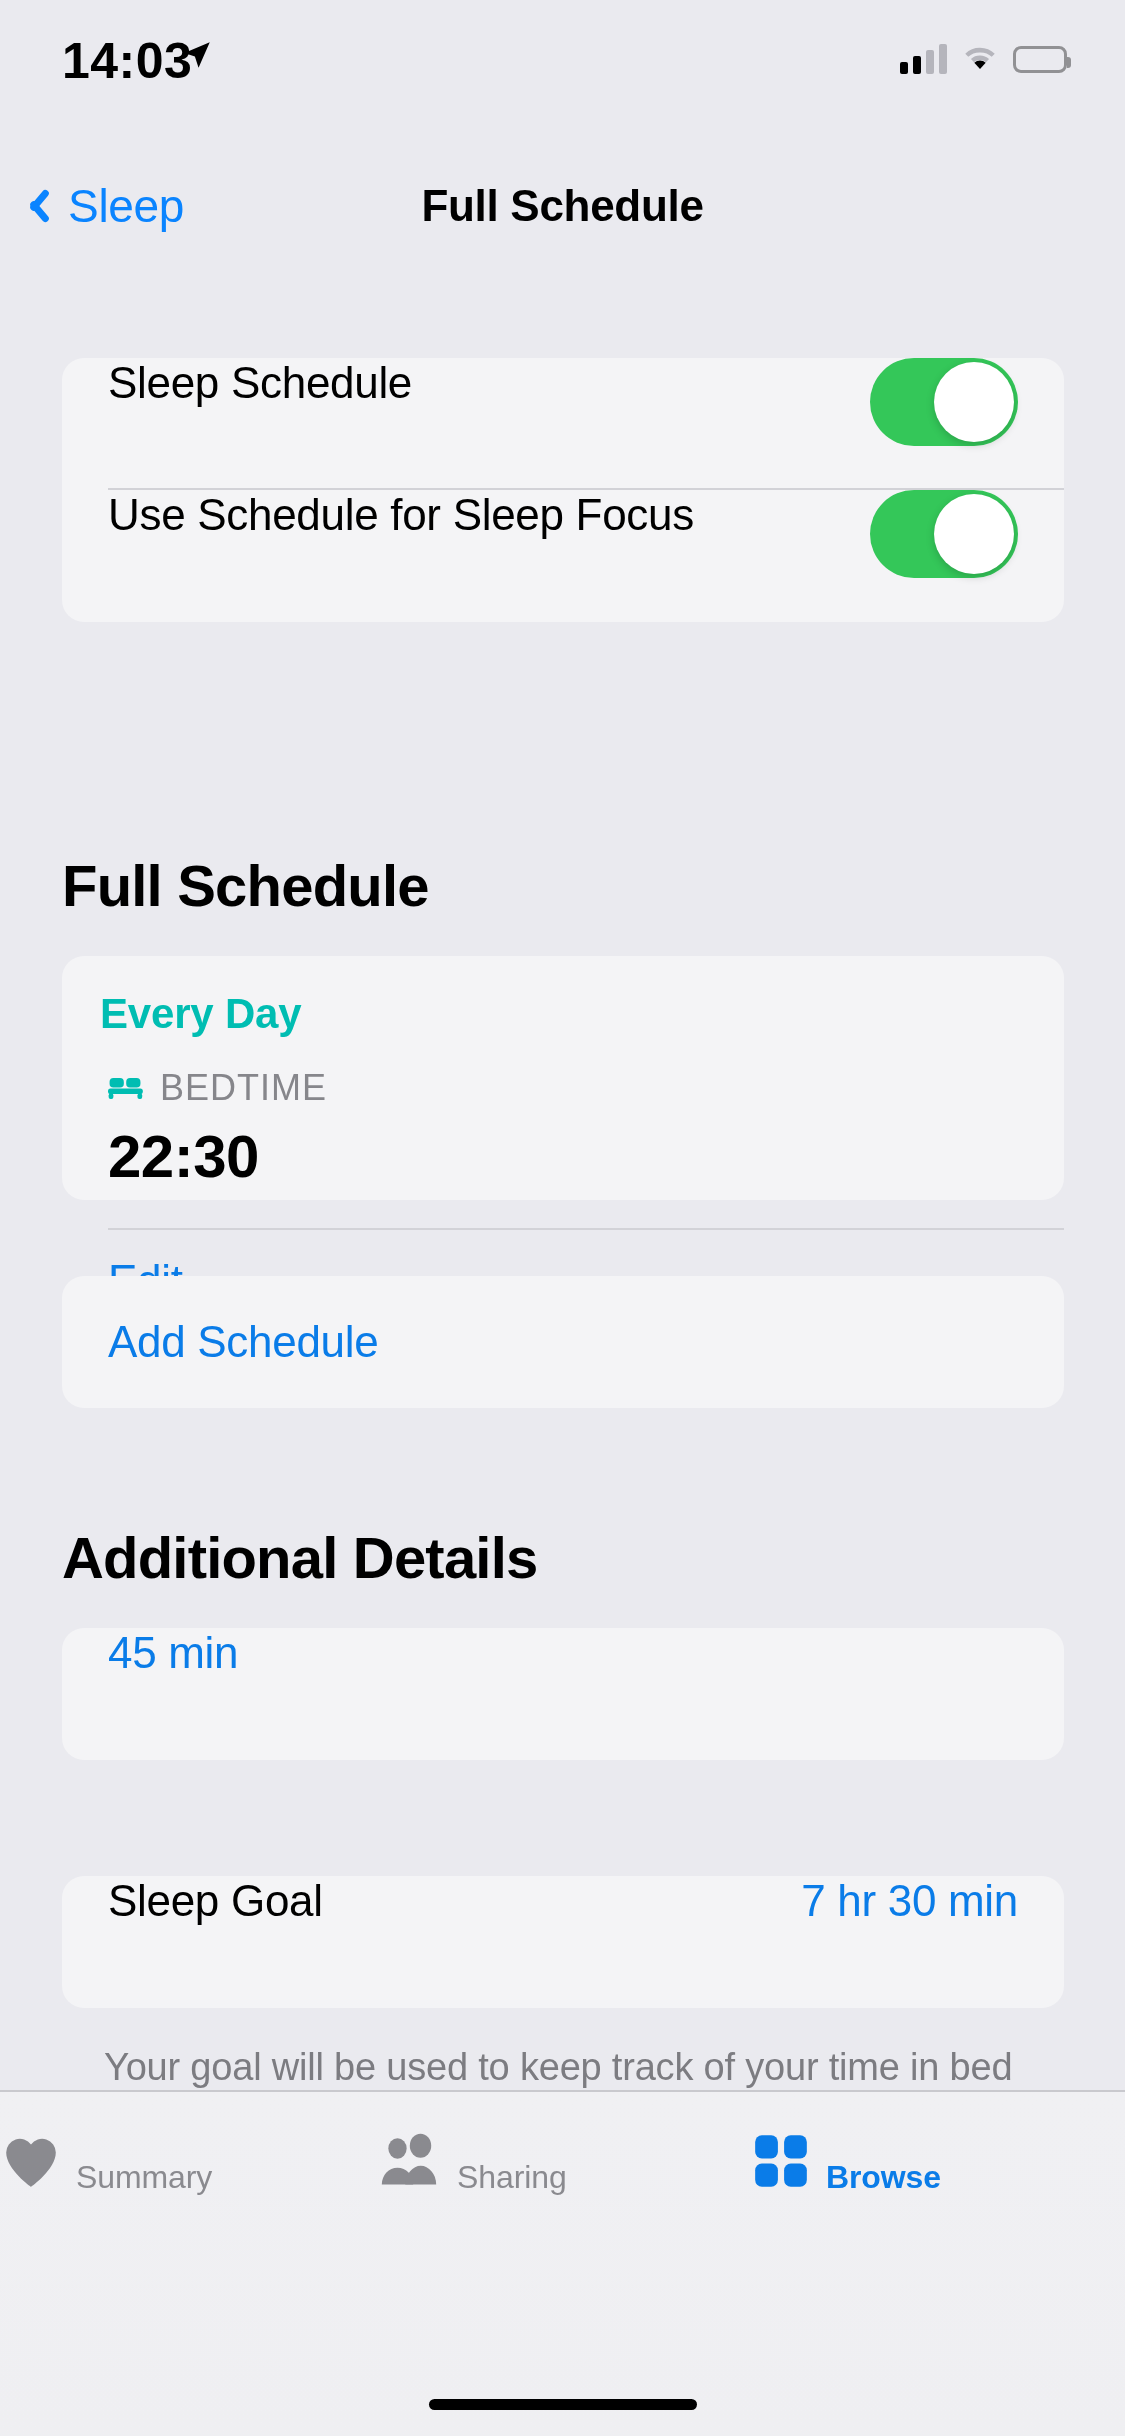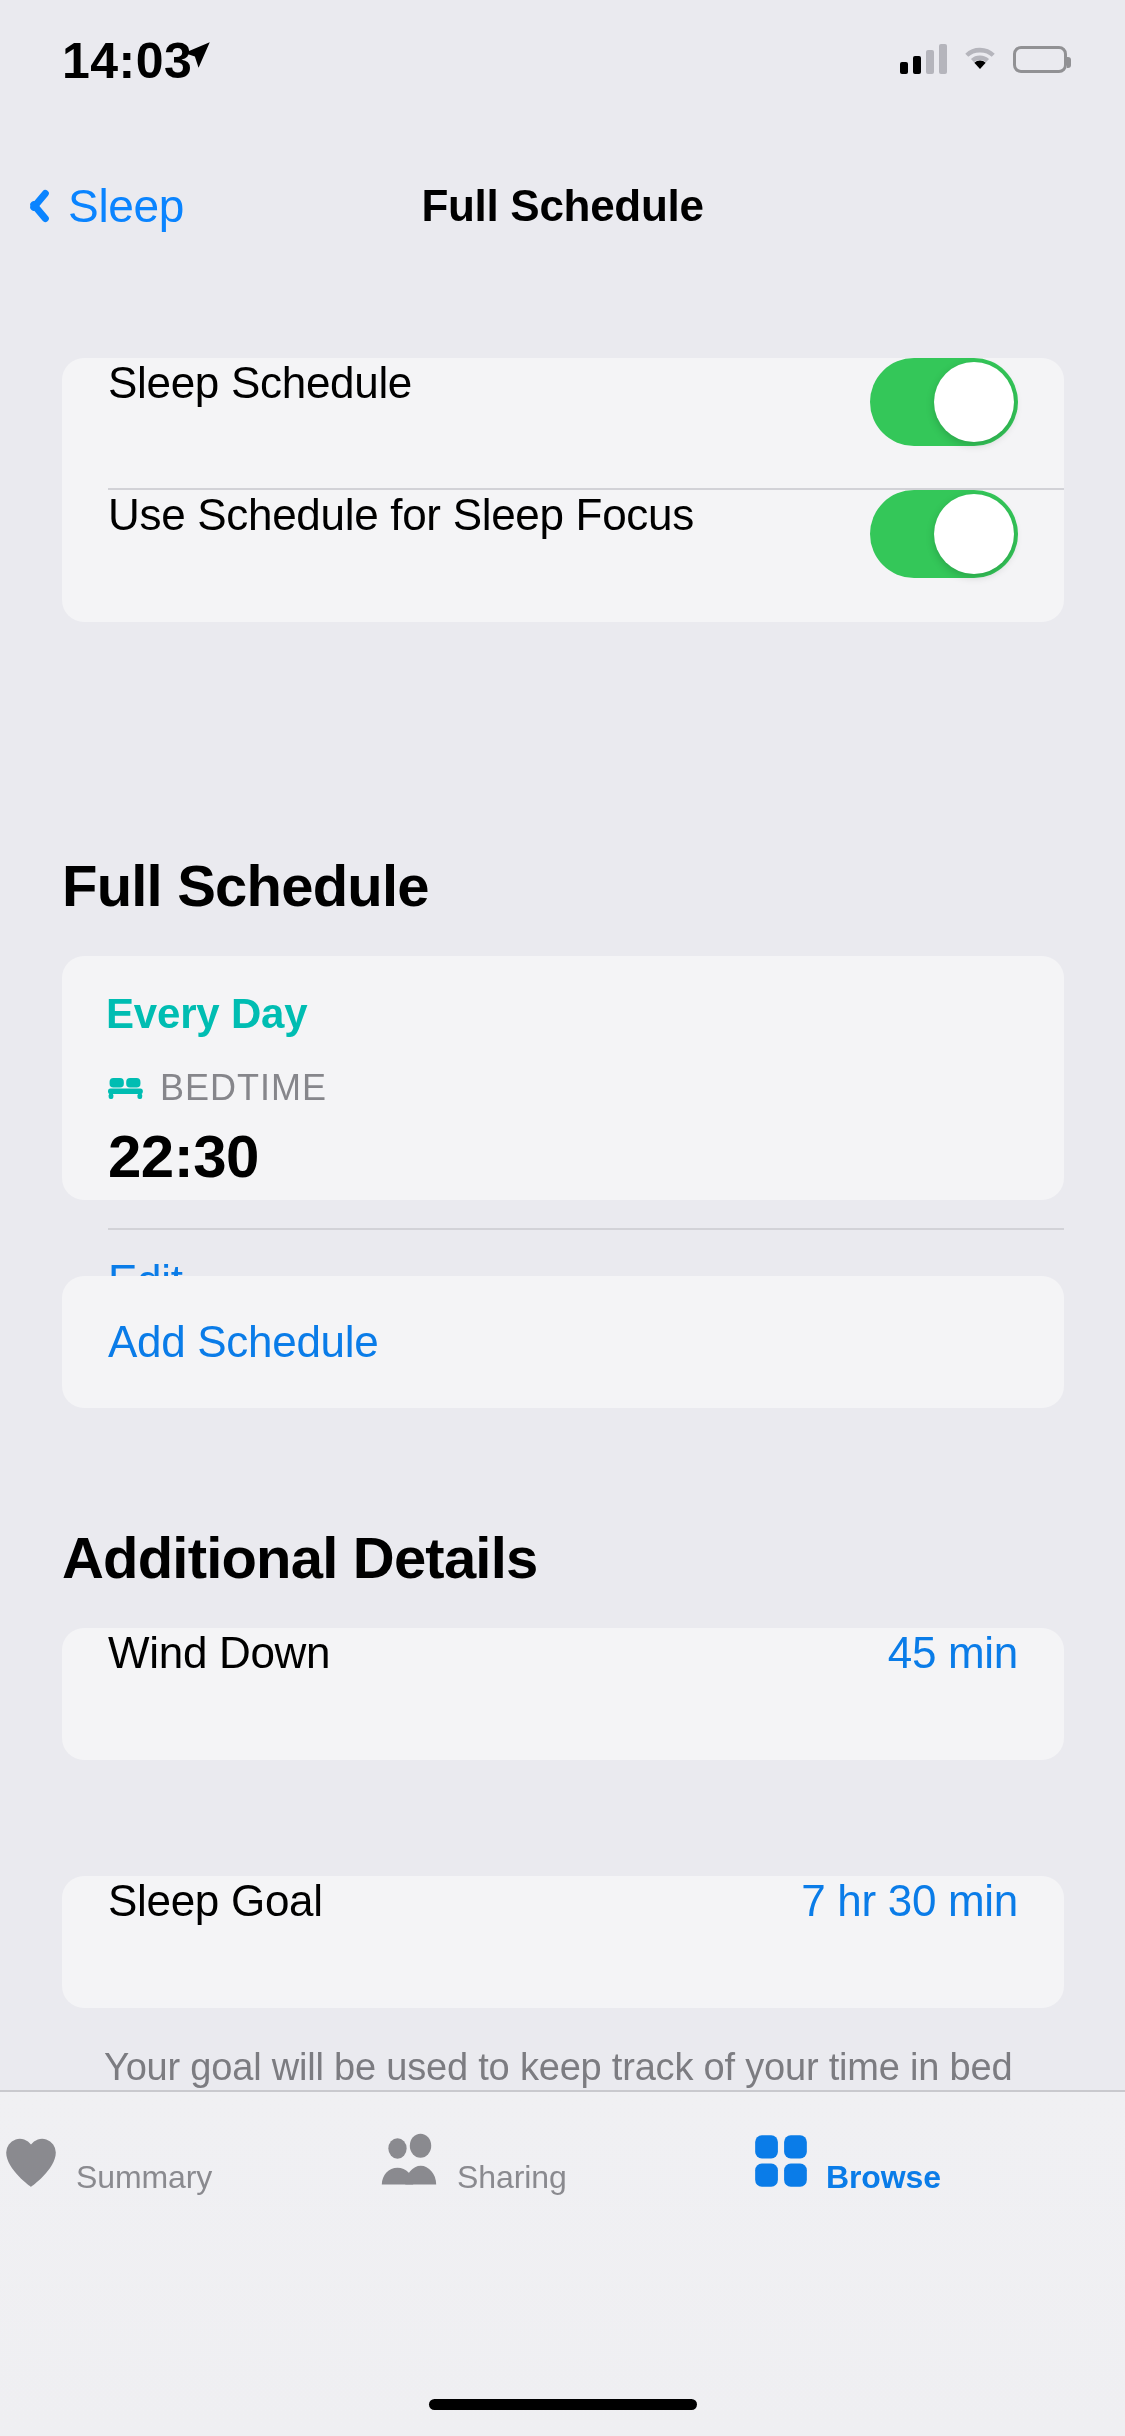--- a/index.html
+++ b/index.html
@@ -105,21 +105,21 @@
   .footnote a.link { color:#0A7CE8; text-decoration:none; cursor:pointer; }
 
   
   .section-title {
     position:absolute; left:62px;
     font-size:58px; font-weight:700; color:#000; letter-spacing:-0.8px;
   }
 
   
   .sched-day {
-    position:absolute; left:44px; top:34px;
+    position:absolute; left:38px; top:34px;
     font-size:42px; font-weight:700; color:#00BDB2; letter-spacing:-0.2px;
   }
   .sched-cols { position:absolute; left:46px; top:110px; width:910px; display:flex; }
   .sched-col { width:420px; }
   .sched-head {
     display:flex; align-items:center; gap:14px; height:44px;
   }
   .sched-head-text {
     font-size:36px; color:#86868B; letter-spacing:1px;
   }
@@ -242,21 +242,20 @@
     </div>
 
     <div class="card" style="top:1024px;">
       <div class="action-row">Add Schedule</div>
     </div>
 
     <div class="section-title" style="top:1272px;">Additional Details</div>
 
     <div class="card" style="top:1376px;">
       <div class="row">
-        <span class="row-label">Wind Down</span>
         <span class="row-value">45 min</span>
       </div>
     </div>
 
     <div class="card" style="top:1624px;">
       <div class="row">
         <span class="row-label">Sleep Goal</span>
         <span class="row-value">7 hr 30 min</span>
       </div>
     </div>

